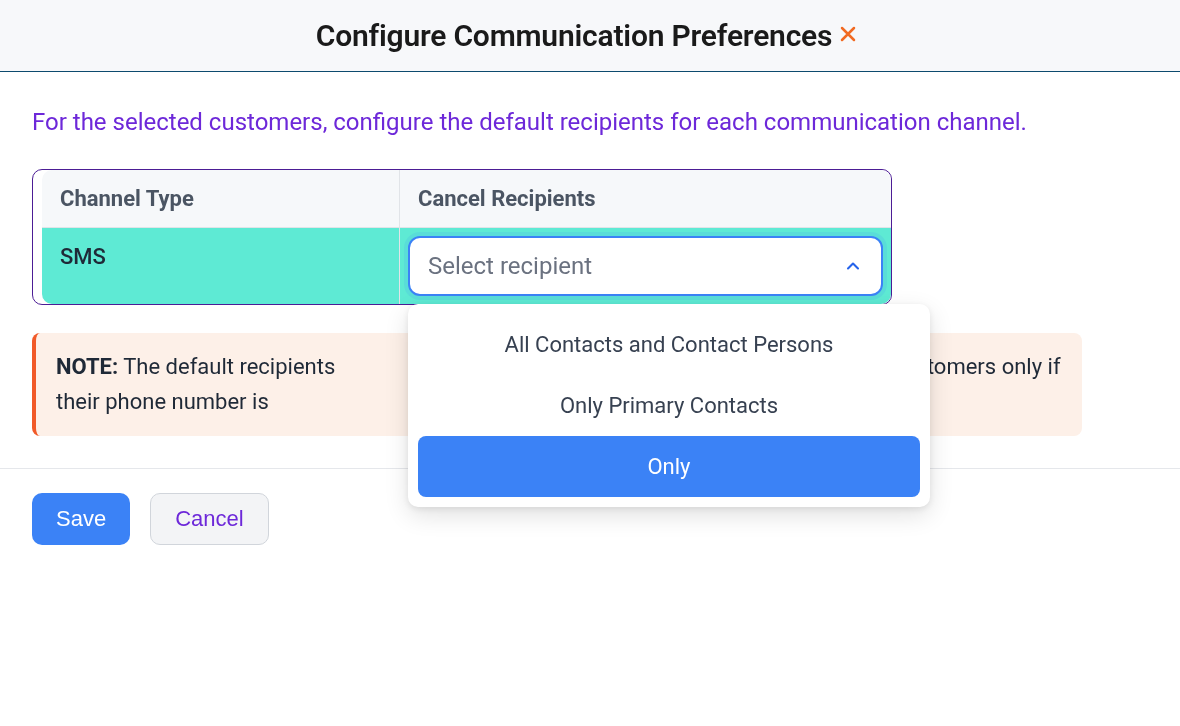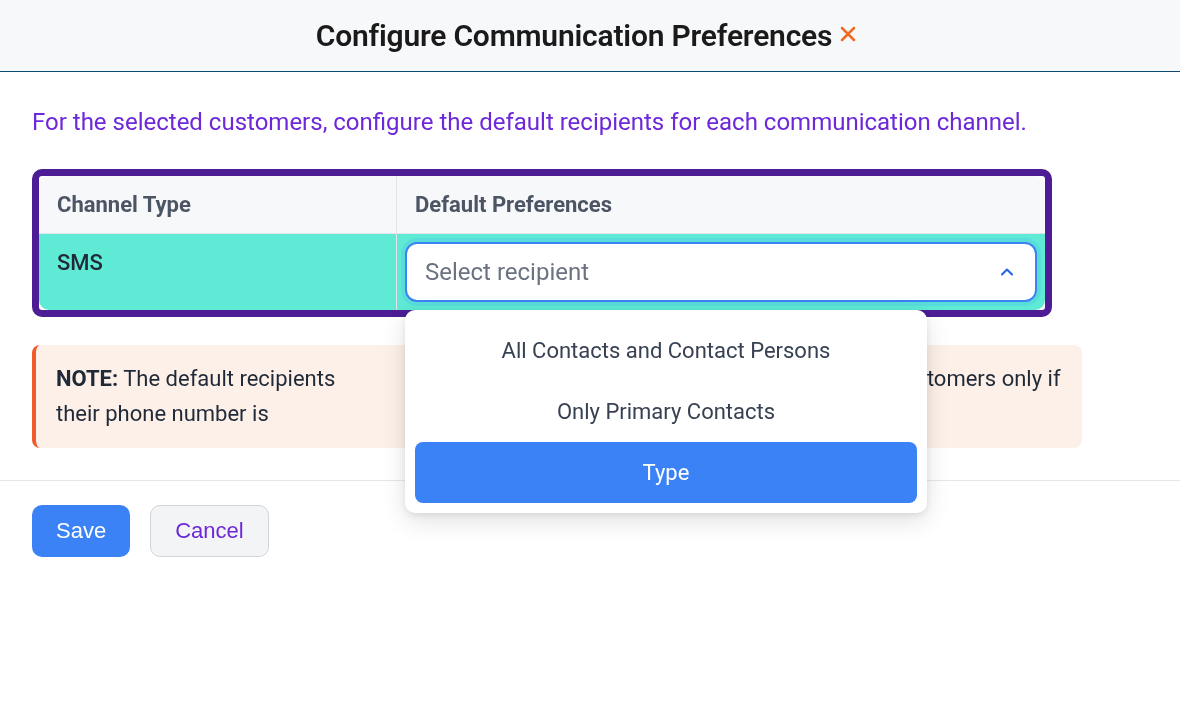--- a/index.html
+++ b/index.html
@@ -42,26 +42,27 @@
     position: relative;
   }
   .description {
     font-size: 24px;
     line-height: 1.55;
     color: #6d28d9;
     margin: 8px 0 28px 0;
     max-width: 1060px;
   }
   .table-box {
-    border: 7px solid #4c1d95;
+    border: 1px solid #4c1d95;
     border-radius: 10px;
-    width: 1020px;
+    width: 860px;
     overflow: visible;
     position: relative;
     margin-bottom: 28px;
+    padding-left: 9px;
   }
   .table-head {
     display: flex;
     background: #f6f8fa;
     border-radius: 10px 10px 0 0;
   }
   .table-row {
     display: flex;
     background: #5eead4;
     border-radius: 0 0 10px 10px;
@@ -177,37 +178,37 @@
       </span>
     </button>
   </div>
 
   <div class="modal-body">
     <p class="description">For the selected customers, configure the default recipients for each communication channel.</p>
 
     <div class="table-box">
       <div class="table-head">
         <div class="col a th">Channel Type</div>
-        <div class="col b th">Default Preferences</div>
+        <div class="col b th">Cancel Recipients</div>
       </div>
       <div class="table-row">
         <div class="col a td">SMS</div>
         <div class="col b">
           <div class="select-control">
             <span class="select-placeholder">Select recipient</span>
             <span class="chevron">
               <svg viewBox="0 0 24 24">
                   <path d="M6 15 L12 9 L18 15" stroke-linecap="round" stroke-linejoin="round"></path>
                 </svg>
             </span>
           </div>
           <div class="dropdown">
             <div class="dropdown-item">All Contacts and Contact Persons</div>
             <div class="dropdown-item">Only Primary Contacts</div>
-            <div class="dropdown-item selected">Type</div>
+            <div class="dropdown-item selected">Only</div>
           </div>
         </div>
       </div>
     </div>
 
     <div class="note-box">
       <strong>NOTE:</strong><span> The default recipients </span><span style="visibility:hidden">xxxxxxxxxxxxxxxxxxxxxxxxxxxxxxxxxxxxxxxxxxxxxxxxxx</span><span> customers only if their phone number is </span>
     </div>
   </div>
 

